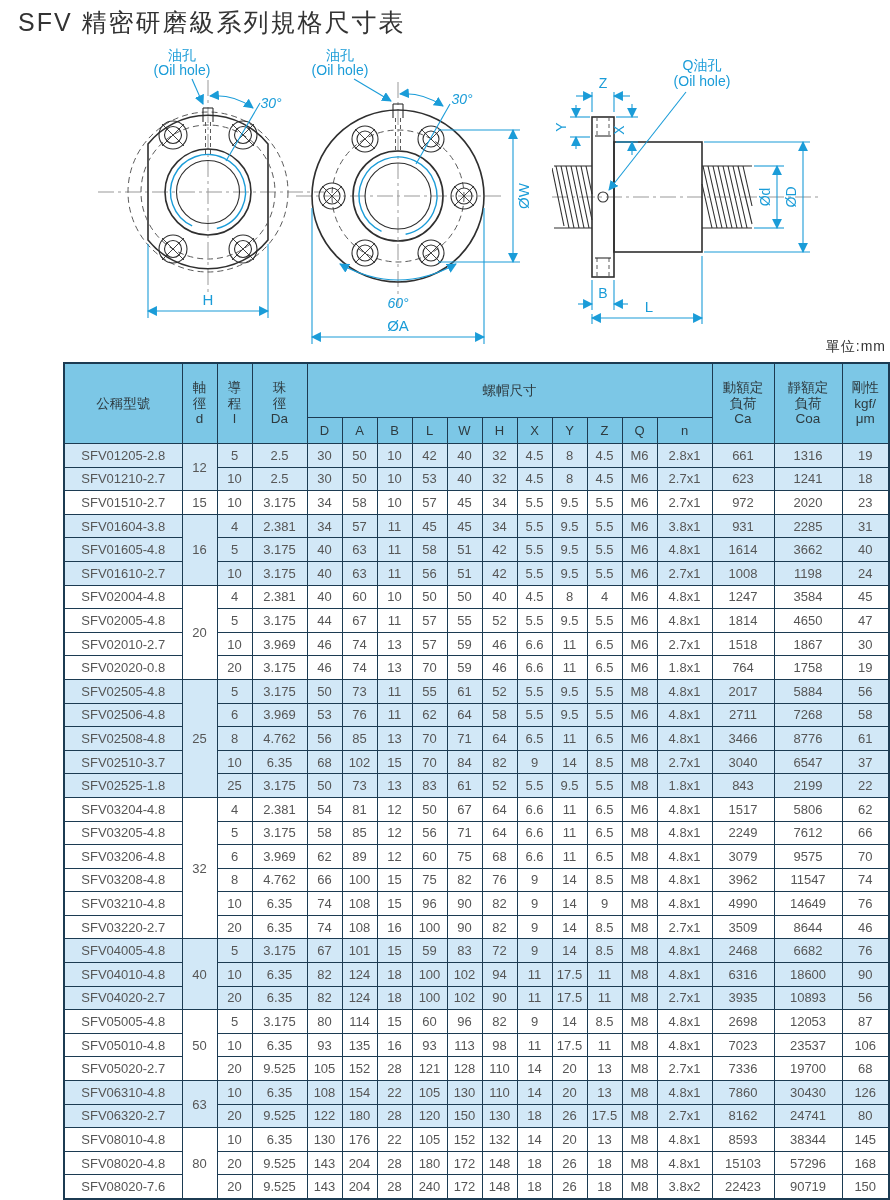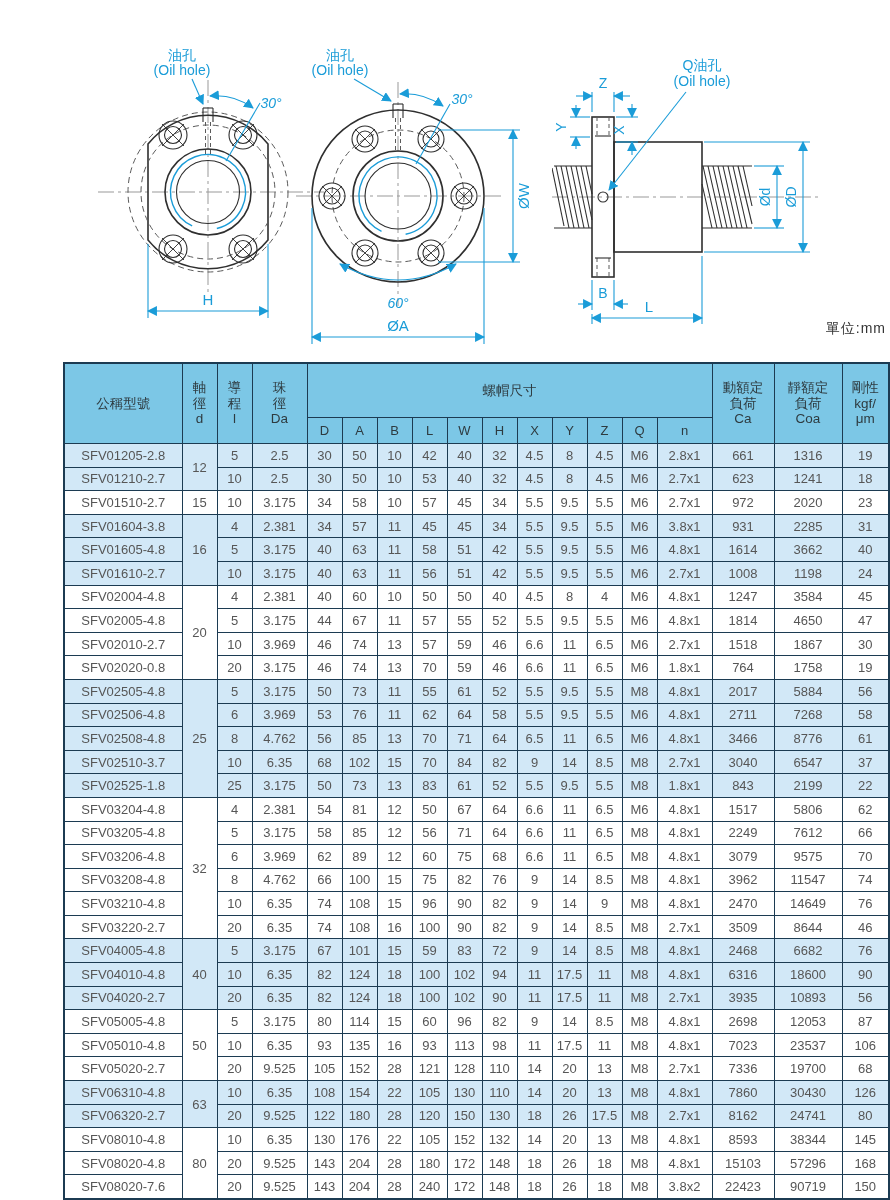--- a/index.html
+++ b/index.html
@@ -5,21 +5,21 @@
   html,body{margin:0;padding:0;background:#fff;}
   body{width:890px;height:1200px;position:relative;overflow:hidden;
        font-family:"Liberation Sans","DejaVu Sans",sans-serif;}
   .page{position:absolute;inset:0;background:#fff;}
   .title{position:absolute;left:18px;top:6px;font-size:25px;color:#333;
          letter-spacing:2px;font-weight:500;white-space:nowrap;}
   .drawing{position:absolute;}
   #dwg1{left:88px;top:46px;}
   #dwg2{left:288px;top:46px;}
   #dwg3{left:552px;top:52px;}
-  .unit{position:absolute;right:4px;top:320px;font-size:14px;color:#333;letter-spacing:1px;}
+  .unit{position:absolute;right:4px;top:338px;font-size:14px;color:#333;letter-spacing:1px;}
 
   
   .edge{stroke:#2f2f2f;stroke-width:1.6;fill:none;}
   .edge2{stroke:#2f2f2f;stroke-width:1.1;fill:none;}
   .dash{stroke:#5a5a5a;stroke-width:1;stroke-dasharray:6 4;fill:none;}
   .dash2{stroke:#5a5a5a;stroke-width:1;stroke-dasharray:4 3;fill:none;}
   .cline{stroke:#999;stroke-width:1;stroke-dasharray:16 4 3 4;fill:none;}
   .dim{stroke:#1a9cd8;stroke-width:1.1;fill:none;}
   .blueedge{stroke:#1a9cd8;stroke-width:1.4;fill:none;}
   .dimtext{fill:#1a9cd8;font-size:14px;}
@@ -39,20 +39,21 @@
   table.spec td{font-size:13px;color:#565656;height:22.6px;line-height:1;}
   tr.band-blue td{background:#d2e8f7;}
   tr.band-white td{background:#ffffff;}
   td.model{font-size:13px;letter-spacing:0;margin-left:29px;}
 </style>
 </head>
 <body>
 
 <div class="page">
 
+  <div class="title">SFV 精密研磨級系列規格尺寸表</div>
 
   <svg id="dwg1" class="drawing" width="246" height="305" viewBox="0 0 246 305">
     <defs>
       <marker id="a1" viewBox="0 0 10 10" refX="9" refY="5" markerWidth="9" markerHeight="9" orient="auto-start-reverse">
         <path d="M0,0 L10,5 L0,10 z" fill="#1a9cd8"></path>
       </marker>
     </defs>
     <g>
       <line class="cline" x1="10" y1="146" x2="236" y2="146"></line>
       <line class="cline" x1="120" y1="34" x2="120" y2="250"></line>
@@ -744,21 +745,21 @@
             <td>108</td>
             <td>15</td>
             <td>96</td>
             <td>90</td>
             <td>82</td>
             <td>9</td>
             <td>14</td>
             <td>9</td>
             <td>M8</td>
             <td>4.8x1</td>
-            <td>2470</td>
+            <td>4990</td>
             <td>14649</td>
             <td>76</td>
           </tr>
           <tr class="band-white">
             <td class="model">SFV03220-2.7</td>
             <td>20</td>
             <td>6.35</td>
             <td>74</td>
             <td>108</td>
             <td>16</td>

